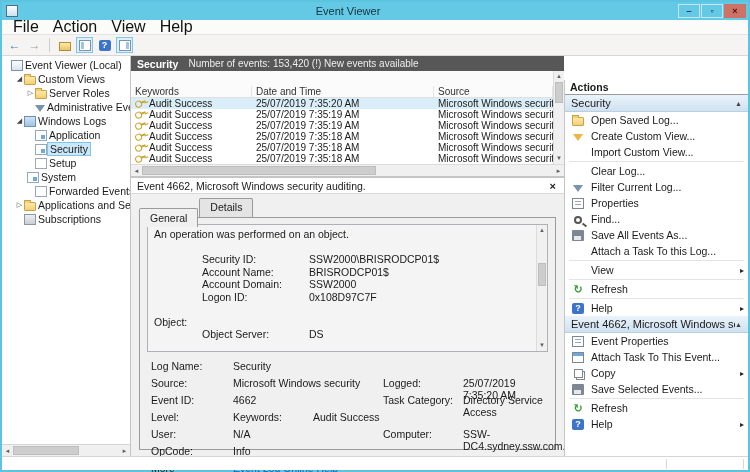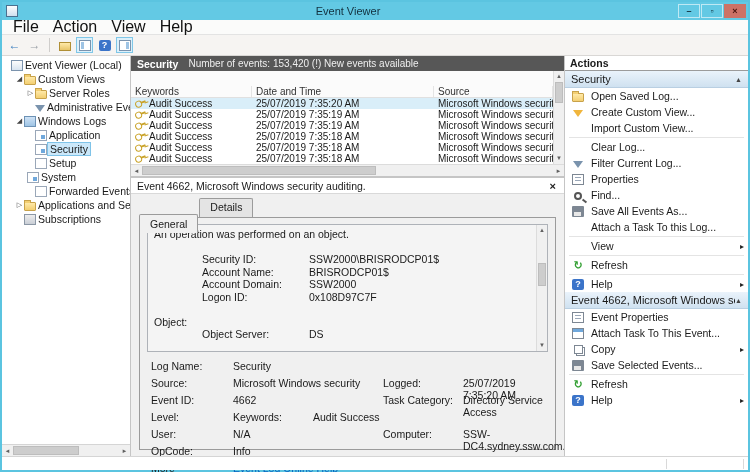--- a/index.html
+++ b/index.html
@@ -68,39 +68,39 @@
   .key-icon::before { content:""; position:absolute; left:0; top:1px; width:5px; height:5px; border:1.5px solid #c9a227; border-radius:50%; }
   .key-icon::after { content:""; position:absolute; left:6px; top:3px; width:5px; height:1.5px; background:#c9a227; box-shadow:3px 1.5px 0 -0.5px #c9a227; }
 
   
   .preview { flex:1; min-height:0; border-top:2px solid #c5c5c5; display:flex; flex-direction:column; background:#f0f0f0; }
   .preview-header { height:16px; flex:none; background:#fff; border-bottom:1px solid #d9d9d9; display:flex; align-items:center; padding:0 6px; }
   .preview-title { flex:1; font-size:10.5px; }
   .preview-close { font-weight:bold; font-size:11px; color:#222; padding:0 2px; }
   .tabstrip { flex:none; display:flex; padding:4px 8px 0; gap:1px; }
   .tab { font-size:10.5px; padding:2px 10px 3px; border:1px solid #9b9b9b; border-bottom:none; background:#e4e4e4; border-radius:2px 2px 0 0; }
-  .tab.active { background:#f0f0f0; position:relative; top:16px; padding-top:3px; }
+  .tab.active { background:#f0f0f0; position:relative; top:10px; padding-top:3px; }
   .tab-page { flex:1; min-height:0; margin:0 8px 6px; border:1px solid #9b9b9b; background:#f0f0f0; display:flex; flex-direction:column; padding:6px 7px; }
   .body-box { flex:none; height:128px; border:1px solid #aeb2b8; background:#f4f4f4; display:flex; overflow:hidden; }
   .body-lines { flex:1; min-width:0; padding:3px 6px; font-size:10.5px; line-height:12.5px; overflow:hidden; }
   .body-line { white-space:nowrap; display:flex; }
   .body-line .bl-label { width:155px; flex:none; padding-left:48px; }
   .body-line .bl-head { flex:none; }
   .body-vscroll { width:11px; flex:none; background:#f0f0f0; border-left:1px solid #dcdcdc; display:flex; flex-direction:column; }
 
   .fields { flex:1; padding:8px 4px 0; font-size:10.5px; }
   .field-row { display:flex; height:17px; align-items:flex-start; }
   .f-label { width:82px; flex:none; }
   .f-value { width:150px; flex:none; }
   .f-label2 { width:80px; flex:none; }
   .f-value2 { flex:1; min-width:0; }
   .link { color:#0563c1; text-decoration:underline; }
 
   
-  .actions-pane { width:184px; flex:none; border-left:1px solid #c5c5c5; background:#fff; display:flex; flex-direction:column; overflow:hidden; }
+  .actions-pane { width:184px; flex:none; border-left:1px solid #c5c5c5; background:#fff; display:flex; flex-direction:column; overflow:hidden;margin-top:24px; }
   .actions-title { height:15px; flex:none; background:#fff; border-bottom:1px solid #9b9b9b; font-weight:bold; font-size:10.5px; display:flex; align-items:center; padding:0 5px; }
   .action-section-header { height:17px; flex:none; background:linear-gradient(#eaf3fb,#cfe1f0); border-bottom:1px solid #b9cfe2; display:flex; align-items:center; padding:0 6px; font-size:11px; color:#1a1a1a; }
   .ash-label { flex:1; white-space:nowrap; overflow:hidden; }
   .ash-arrow { font-size:7px; color:#444; }
   .action-item { height:16px; display:flex; align-items:center; padding:0 4px 0 6px; gap:6px; font-size:10.5px; white-space:nowrap; }
   .action-item .a-label { flex:1; overflow:hidden; }
   .action-item .submenu-arrow { font-size:8px; color:#222; }
   .action-sep { height:1px; background:#e4e4e4; margin:1px 4px; }
   .a-icon-slot { width:14px; flex:none; display:flex; justify-content:center; }
 

